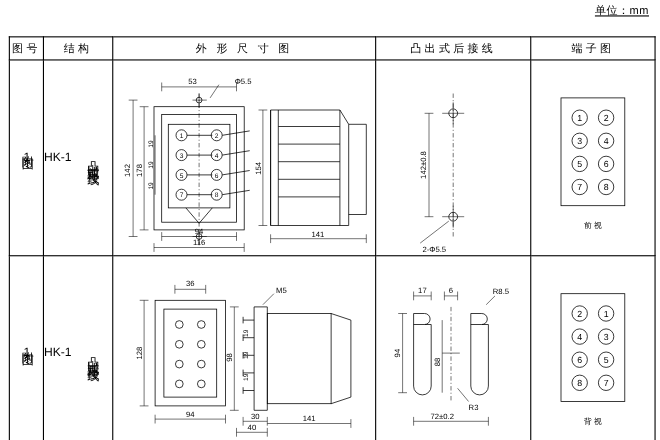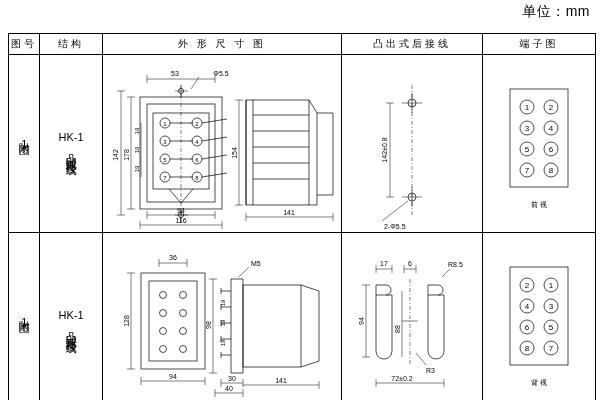--- a/index.html
+++ b/index.html
@@ -8,22 +8,23 @@
     background:#ffffff;
     font-family:"Liberation Sans","DejaVu Sans",sans-serif;
     color:#000;
     overflow:hidden;
   }
   .page{position:relative;width:600px;height:400px;}
 
   .unit{
     position:absolute;
     right:10px;top:3px;
-    font-size:14px;
+    font-size:10px;
     letter-spacing:0.5px;
+    text-decoration:underline;
   }
 
   table.main{
     position:absolute;
     left:8px;top:33px;
     width:584px;height:375px;
     border-collapse:collapse;
     table-layout:fixed;
   }
   table.main td,table.main th{
@@ -45,21 +46,21 @@
     writing-mode:vertical-rl;
     text-orientation:upright;
     letter-spacing:2px;
     font-size:11px;
     line-height:1.15;
     margin:0 auto;
     display:inline-block;
   }
   .struct-cell{font-size:11px;}
   .struct-inner{
-    display:flex;flex-direction:column;align-items:center;justify-content:center;
+    display:flex;flex-direction:row;align-items:center;justify-content:center;
     height:100%;
   }
   .struct-top{font-size:11px;margin-bottom:2px;}
 
   .cellwrap{position:relative;width:100%;height:100%;}
   svg{display:block;}
 
   text{font-family:"Liberation Sans","DejaVu Sans",sans-serif;fill:#000;}
   .ln{stroke:#000;fill:none;}
   .thin{stroke-width:0.7;}

